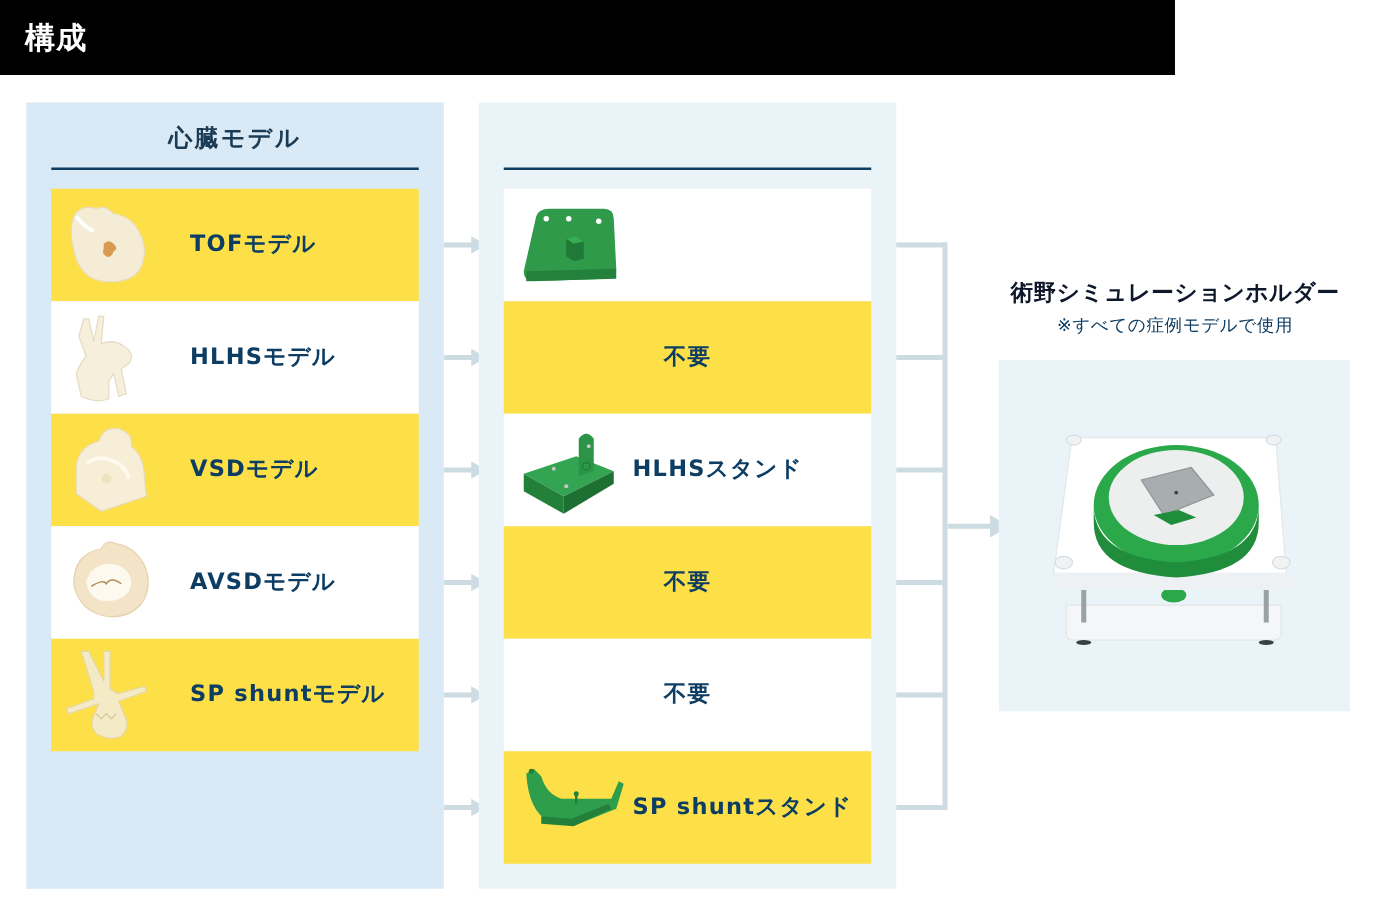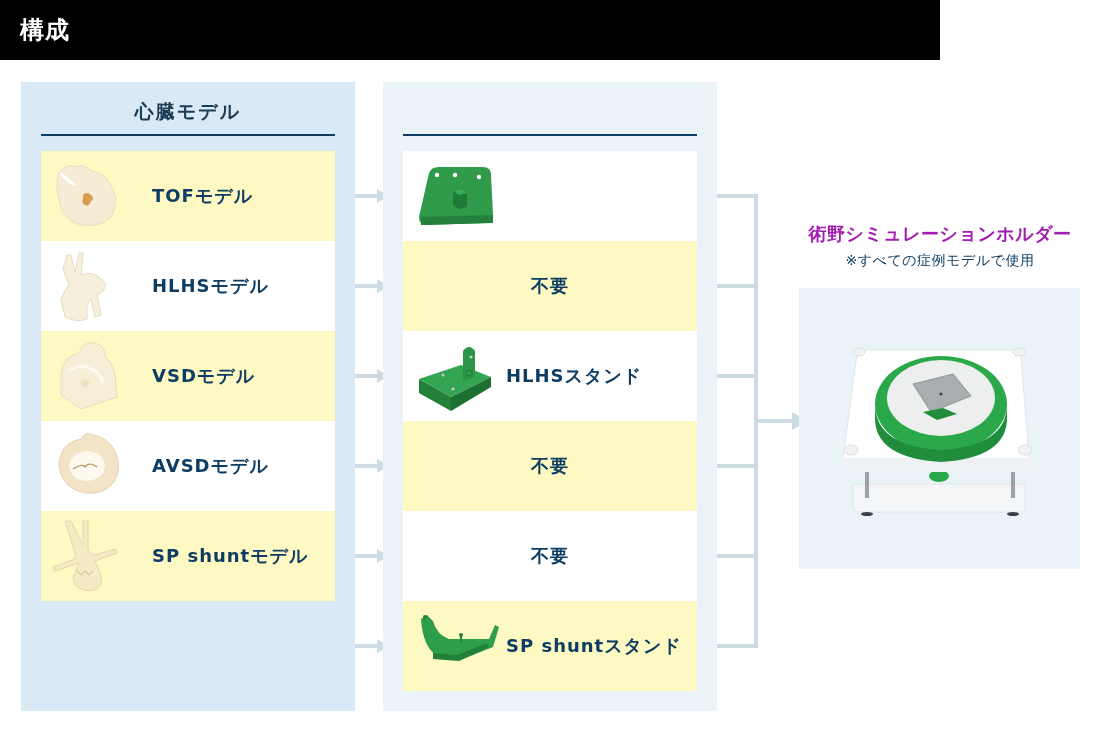--- a/index.html
+++ b/index.html
@@ -11,33 +11,33 @@
 
   .panel { position: absolute; top: 82px; height: 629px; padding-left: 28px; }
   .panel-models { left: 21px; width: 334px; background: #d9e9f5; }
   .panel-stands { left: 383px; width: 334px; background: #eaf3f7; }
 
   .panel-title { position: absolute; left: 20px; top: 16px; width: 294px; text-align: center; font-family: "DejaVu Serif", "Liberation Serif", serif; font-weight: bold; font-size: 19px; letter-spacing: 2px; color: #1b3b55; line-height: 26px; }
   .panel-rule { position: absolute; left: 20px; top: 52px; width: 294px; height: 2px; background: #0d3d63; }
 
   .rows { position: absolute; left: 20px; top: 69px; width: 294px; }
   .row { position: relative; width: 294px; height: 90px; background: #ffffff; }
-  .row.alt { background: #fef9c3; }
+  .row.alt { background: #fde047; }
   .row-img { position: absolute; left: 10px; top: 8px; width: 74px; height: 74px; }
   .row-label { position: absolute; left: 111px; top: 0; height: 90px; line-height: 90px; font-weight: bold; font-size: 18px; letter-spacing: 1px; color: #0d3d63; white-space: nowrap; }
   .row-label.center { left: 0; width: 294px; text-align: center; }
   .stand-img { position: absolute; left: 10px; top: 8px; width: 90px; height: 74px; }
   .stand-label { position: absolute; left: 103px; top: 0; height: 90px; line-height: 90px; font-weight: bold; font-size: 18px; letter-spacing: 1px; color: #0d3d63; white-space: nowrap; }
 
   .arrow { position: absolute; left: 355px; width: 34px; height: 14px; }
   .connector-h { position: absolute; left: 717px; width: 40px; height: 4px; background: #cddbe3; }
   .connector-v { position: absolute; left: 754px; top: 194px; width: 4px; height: 454px; background: #cddbe3; }
   .arrow-holder { position: absolute; left: 758px; top: 412px; width: 50px; height: 18px; }
 
-  .holder-title { position: absolute; left: 780px; top: 222px; width: 320px; text-align: center; font-weight: bold; font-size: 18px; color: #a21caf; letter-spacing: 0.5px; white-space: nowrap; }
+  .holder-title { position: absolute; left: 780px; top: 222px; width: 320px; text-align: center; font-weight: bold; font-size: 18px; color: #0f172a; letter-spacing: 0.5px; white-space: nowrap; }
   .holder-note { position: absolute; left: 780px; top: 252px; width: 320px; text-align: center; font-size: 14px; color: #0d3d63; letter-spacing: 0.5px; }
   .holder-box { position: absolute; left: 799px; top: 288px; width: 281px; height: 281px; background: #eaf3f7; }
   .holder-img { position: absolute; left: 40px; top: 50px; width: 200px; height: 190px; }
 </style>
 </head>
 <body>
 
 <div class="header">
   <div class="header-title">構成</div>
 </div>

